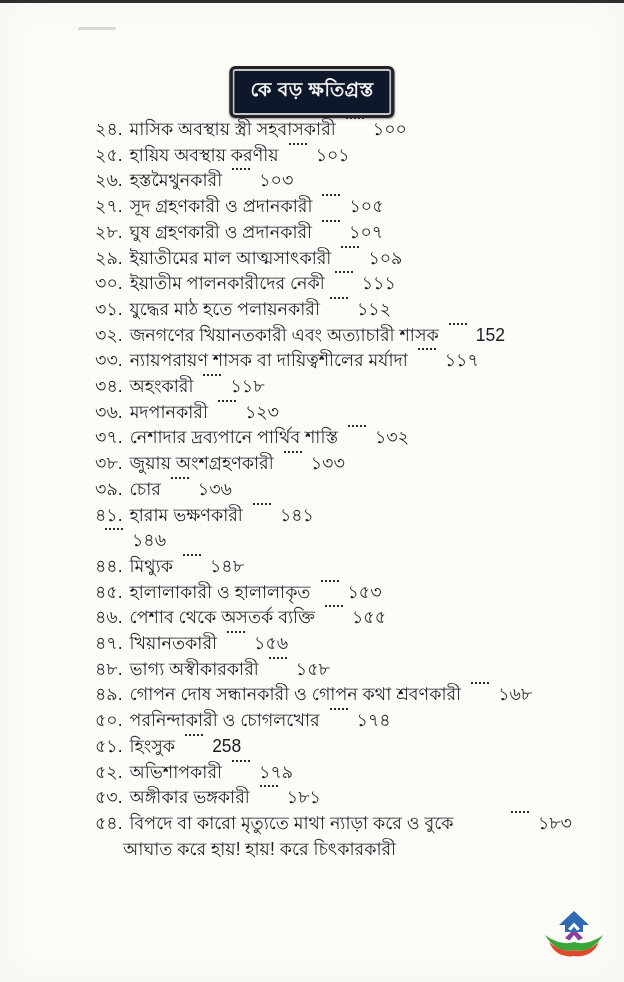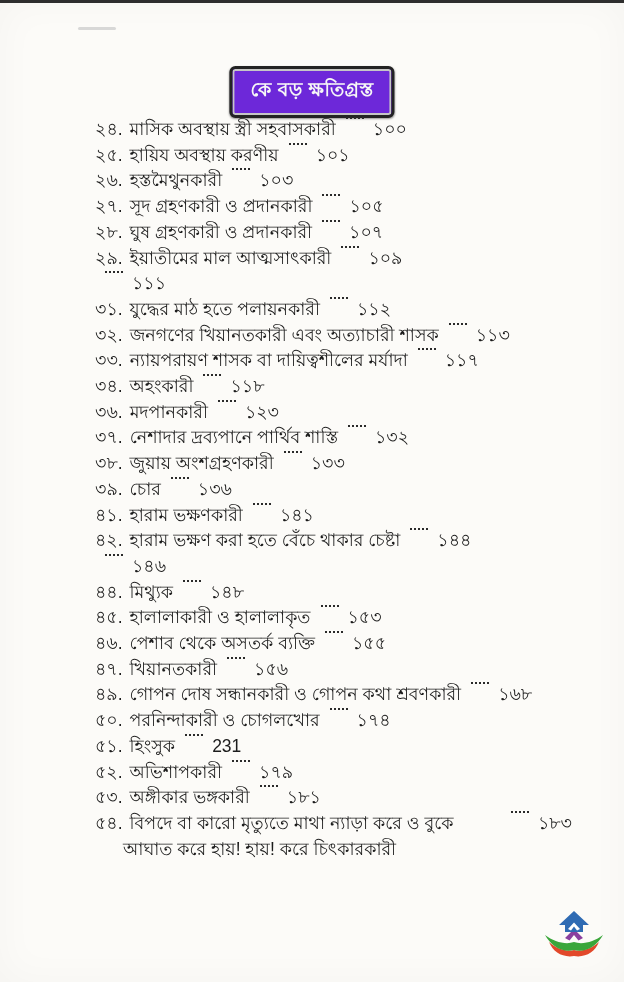--- a/index.html
+++ b/index.html
@@ -26,21 +26,21 @@
     width: 38px; height: 3px;
     background: #c9c9c9;
     opacity: .7;
     border-radius: 2px;
   }
   .badge {
     position: absolute;
     top: 66px;
     left: 50%;
     transform: translateX(-50%);
-    background: #6d28d9;
+    background: #0f172a;
     border: 3px solid #232323;
     box-shadow: inset 0 0 0 2px #c6c6c6, 0 1px 2px rgba(0,0,0,.4);
     border-radius: 6px;
     color: #f6f6f6;
     font-size: 19px;
     font-weight: 600;
     padding: 6px 18px 8px 18px;
     letter-spacing: .5px;
     white-space: nowrap;
   }
@@ -124,34 +124,35 @@
       <span class="pg">১০৭</span>
     </div>
 
     <div class="row">
       <span class="entry"><span class="num">২৯.</span><span class="title">ইয়াতীমের মাল আত্মসাৎকারী</span></span>
       <span class="dots"></span>
       <span class="pg">১০৯</span>
     </div>
 
     <div class="row">
+      <span class="entry"><span class="num">৩০.</span><span class="title">ইয়াতীম পালনকারীদের নেকী</span></span>
       <span class="dots"></span>
       <span class="pg">১১১</span>
     </div>
 
     <div class="row">
       <span class="entry"><span class="num">৩১.</span><span class="title">যুদ্ধের মাঠ হতে পলায়নকারী</span></span>
       <span class="dots"></span>
       <span class="pg">১১২</span>
     </div>
 
     <div class="row">
       <span class="entry"><span class="num">৩২.</span><span class="title">জনগণের খিয়ানতকারী এবং অত্যাচারী শাসক</span></span>
       <span class="dots"></span>
-      <span class="pg">১১৩</span>
+      <span class="pg">152</span>
     </div>
 
     <div class="row">
       <span class="entry"><span class="num">৩৩.</span><span class="title">ন্যায়পরায়ণ শাসক বা দায়িত্বশীলের মর্যাদা</span></span>
       <span class="dots"></span>
       <span class="pg">১১৭</span>
     </div>
 
     <div class="row">
       <span class="entry"><span class="num">৩৪.</span><span class="title">অহংকারী</span></span>
@@ -184,25 +185,20 @@
       <span class="pg">১৩৬</span>
     </div>
 
 
     <div class="row">
       <span class="entry"><span class="num">৪১.</span><span class="title">হারাম ভক্ষণকারী</span></span>
       <span class="dots"></span>
       <span class="pg">১৪১</span>
     </div>
 
-    <div class="row">
-      <span class="entry"><span class="num">৪২.</span><span class="title">হারাম ভক্ষণ করা হতে বেঁচে থাকার চেষ্টা</span></span>
-      <span class="dots"></span>
-      <span class="pg">১৪৪</span>
-    </div>
 
     <div class="row">
       <span class="dots"></span>
       <span class="pg">১৪৬</span>
     </div>
 
     <div class="row">
       <span class="entry"><span class="num">৪৪.</span><span class="title">মিথ্যুক</span></span>
       <span class="dots"></span>
       <span class="pg">১৪৮</span>
@@ -219,37 +215,42 @@
       <span class="dots"></span>
       <span class="pg">১৫৫</span>
     </div>
 
     <div class="row">
       <span class="entry"><span class="num">৪৭.</span><span class="title">খিয়ানতকারী</span></span>
       <span class="dots"></span>
       <span class="pg">১৫৬</span>
     </div>
 
+    <div class="row">
+      <span class="entry"><span class="num">৪৮.</span><span class="title">ভাগ্য অস্বীকারকারী</span></span>
+      <span class="dots"></span>
+      <span class="pg">১৫৮</span>
+    </div>
 
     <div class="row">
       <span class="entry"><span class="num">৪৯.</span><span class="title">গোপন দোষ সন্ধানকারী ও গোপন কথা শ্রবণকারী</span></span>
       <span class="dots"></span>
       <span class="pg">১৬৮</span>
     </div>
 
     <div class="row">
       <span class="entry"><span class="num">৫০.</span><span class="title">পরনিন্দাকারী ও চোগলখোর</span></span>
       <span class="dots"></span>
       <span class="pg">১৭৪</span>
     </div>
 
     <div class="row">
       <span class="entry"><span class="num">৫১.</span><span class="title">হিংসুক</span></span>
       <span class="dots"></span>
-      <span class="pg">231</span>
+      <span class="pg">258</span>
     </div>
 
     <div class="row">
       <span class="entry"><span class="num">৫২.</span><span class="title">অভিশাপকারী</span></span>
       <span class="dots"></span>
       <span class="pg">১৭৯</span>
     </div>
 
     <div class="row">
       <span class="entry"><span class="num">৫৩.</span><span class="title">অঙ্গীকার ভঙ্গকারী</span></span>

